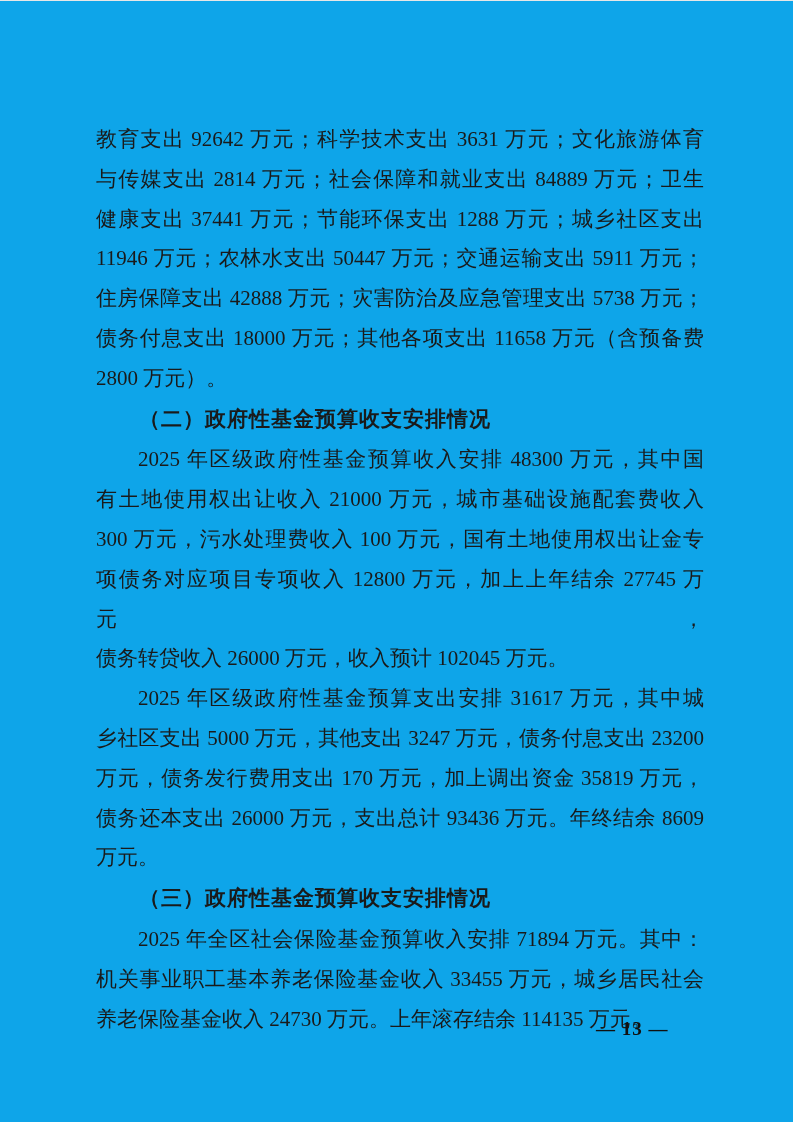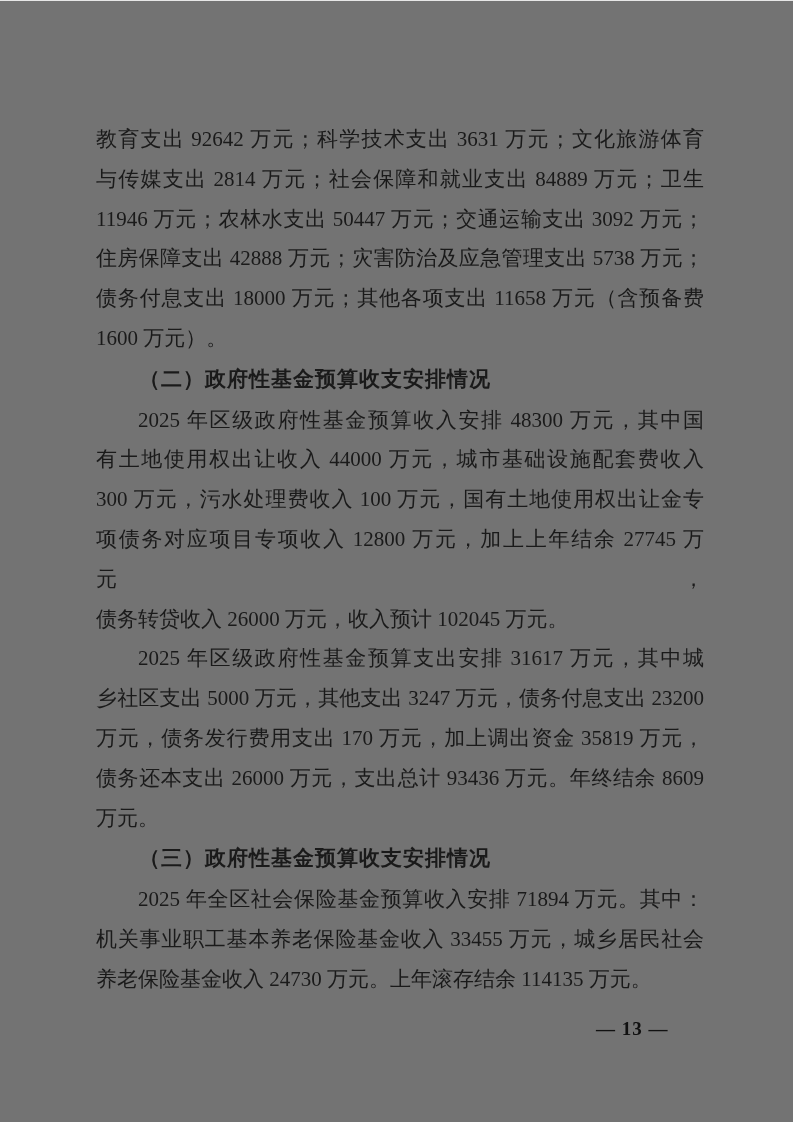--- a/index.html
+++ b/index.html
@@ -4,21 +4,21 @@
 <style>
   html, body {
     margin: 0;
     padding: 0;
     background: #ffffff;
   }
   .page {
     position: relative;
     width: 793px;
     height: 1122px;
-    background: #737373;
+    background: #0ea5e9;
     overflow: hidden;
     font-family: "Liberation Serif", "DejaVu Serif", serif;
     color: #1a1a1a;
   }
   .page-top-edge {
     position: absolute;
     top: 0; left: 0; right: 0;
     height: 1px;
     background: #e7e7e7;
   }
@@ -72,31 +72,32 @@
 <body>
 
 <div class="page">
   <div class="page-top-edge"></div>
 
   <div class="content">
 
     <div class="para">
       <div class="line">教育支出 92642 万元；科学技术支出 3631 万元；文化旅游体育</div>
       <div class="line">与传媒支出 2814 万元；社会保障和就业支出 84889 万元；卫生</div>
-      <div class="line">11946 万元；农林水支出 50447 万元；交通运输支出 3092 万元；</div>
+      <div class="line">健康支出 37441 万元；节能环保支出 1288 万元；城乡社区支出</div>
+      <div class="line">11946 万元；农林水支出 50447 万元；交通运输支出 5911 万元；</div>
       <div class="line">住房保障支出 42888 万元；灾害防治及应急管理支出 5738 万元；</div>
       <div class="line">债务付息支出 18000 万元；其他各项支出 11658 万元（含预备费</div>
-      <div class="line last">1600 万元）。</div>
+      <div class="line last">2800 万元）。</div>
     </div>
 
     <h3 class="heading">（二）政府性基金预算收支安排情况</h3>
 
     <div class="para">
       <div class="line ind">2025 年区级政府性基金预算收入安排 48300 万元，其中国</div>
-      <div class="line">有土地使用权出让收入 44000 万元，城市基础设施配套费收入</div>
+      <div class="line">有土地使用权出让收入 21000 万元，城市基础设施配套费收入</div>
       <div class="line">300 万元，污水处理费收入 100 万元，国有土地使用权出让金专</div>
       <div class="line">项债务对应项目专项收入 12800 万元，加上上年结余 27745 万元，</div>
       <div class="line last">债务转贷收入 26000 万元，收入预计 102045 万元。</div>
     </div>
 
     <div class="para">
       <div class="line ind">2025 年区级政府性基金预算支出安排 31617 万元，其中城</div>
       <div class="line">乡社区支出 5000 万元，其他支出 3247 万元，债务付息支出 23200</div>
       <div class="line">万元，债务发行费用支出 170 万元，加上调出资金 35819 万元，</div>
       <div class="line">债务还本支出 26000 万元，支出总计 93436 万元。年终结余 8609</div>

